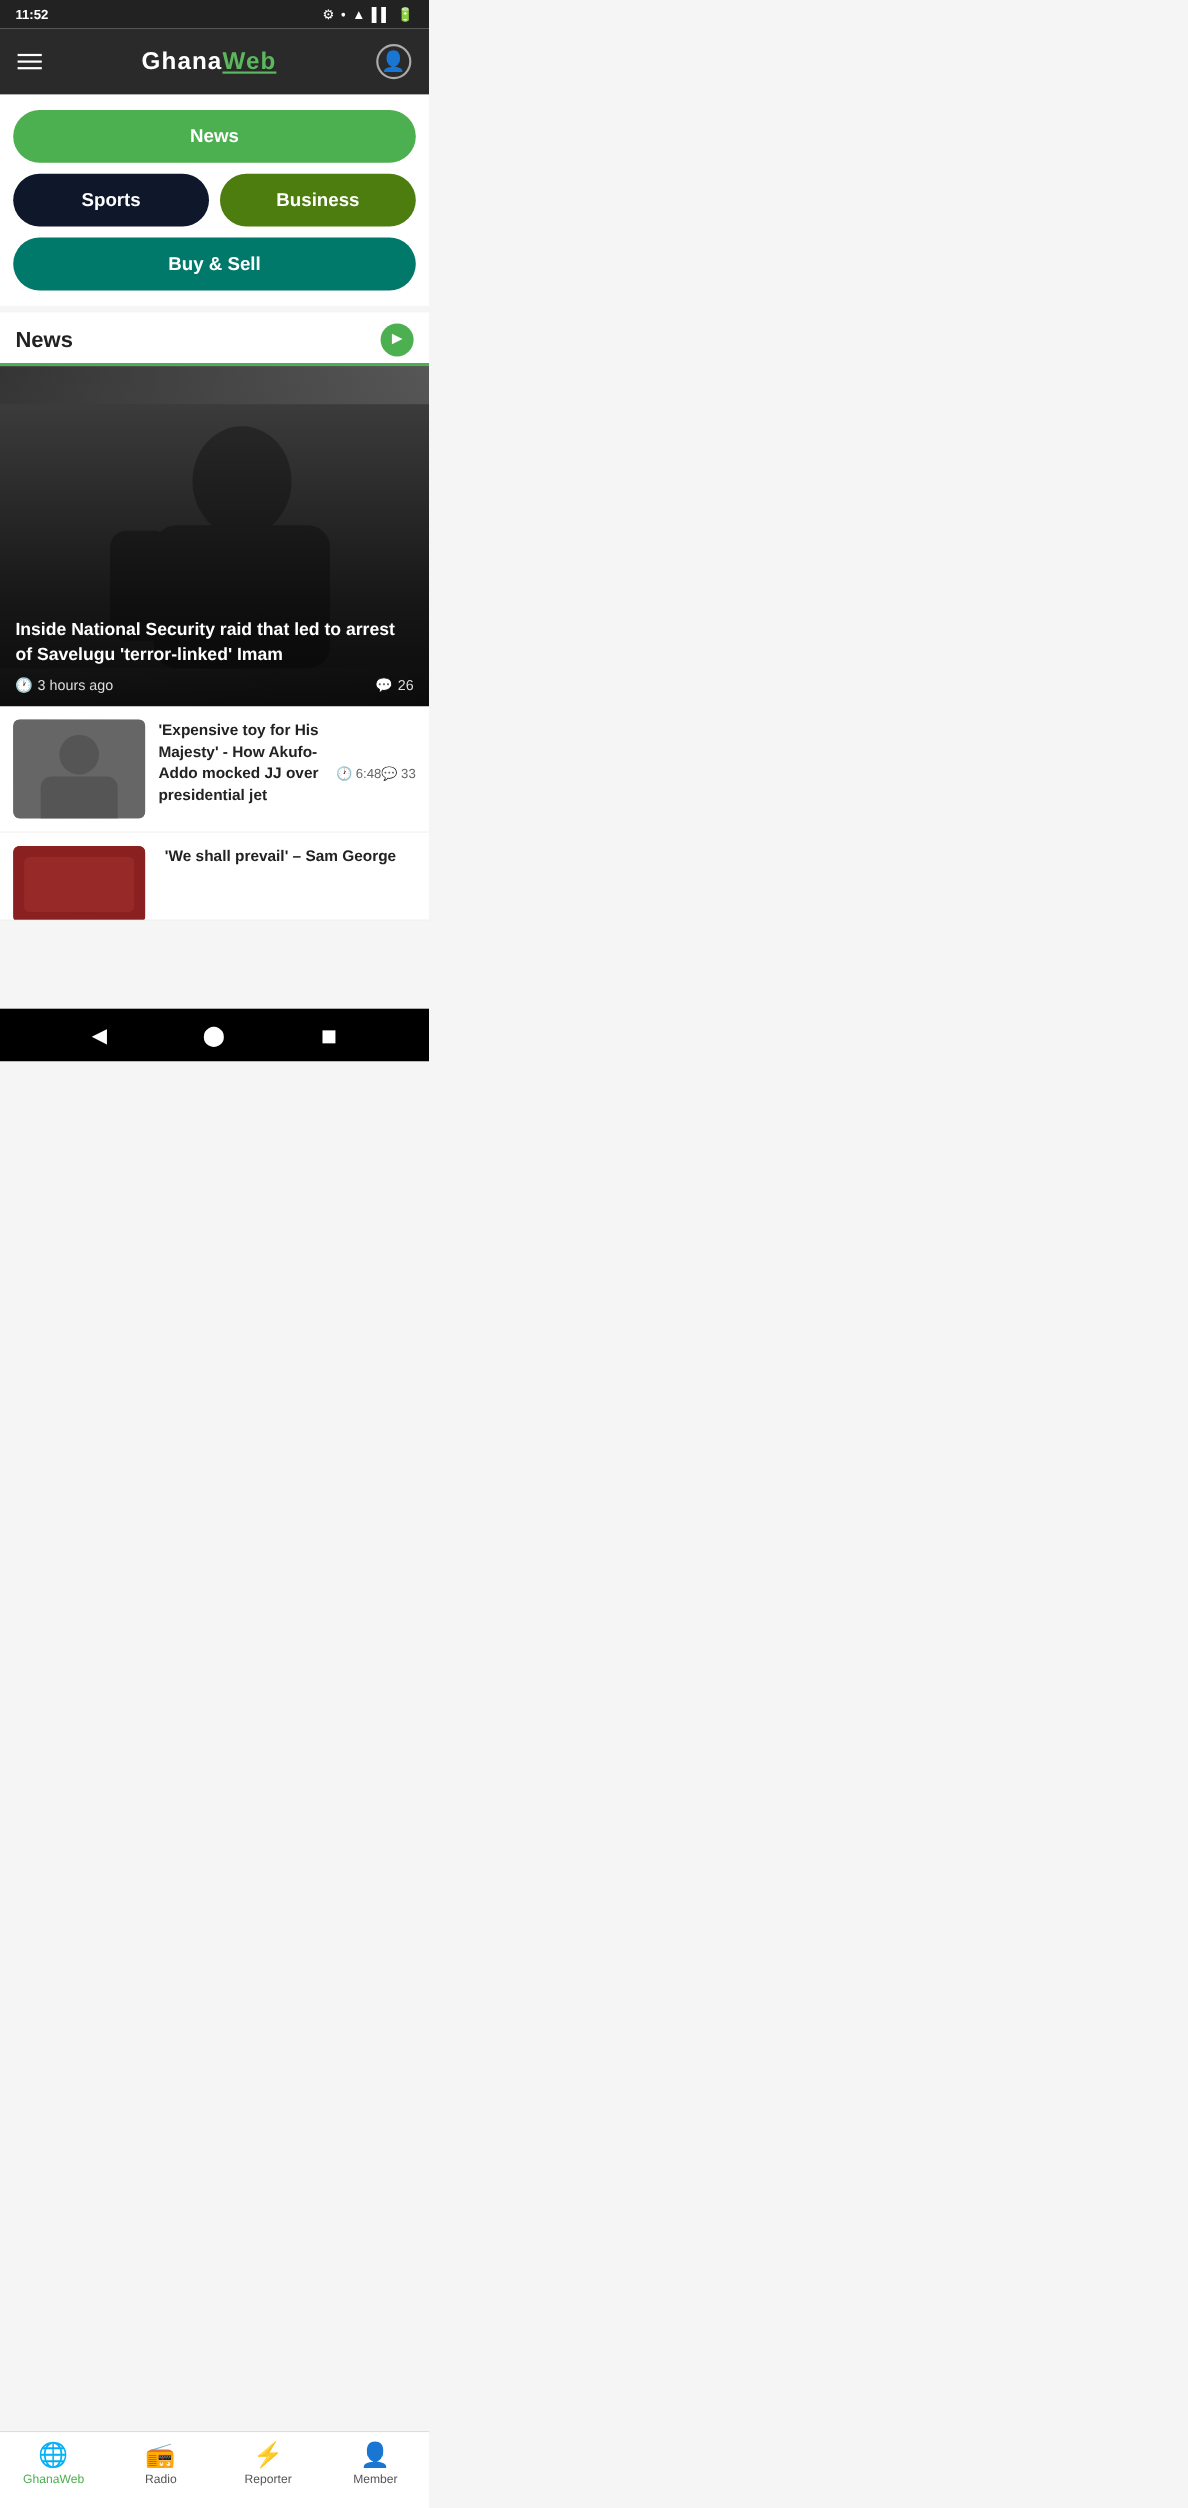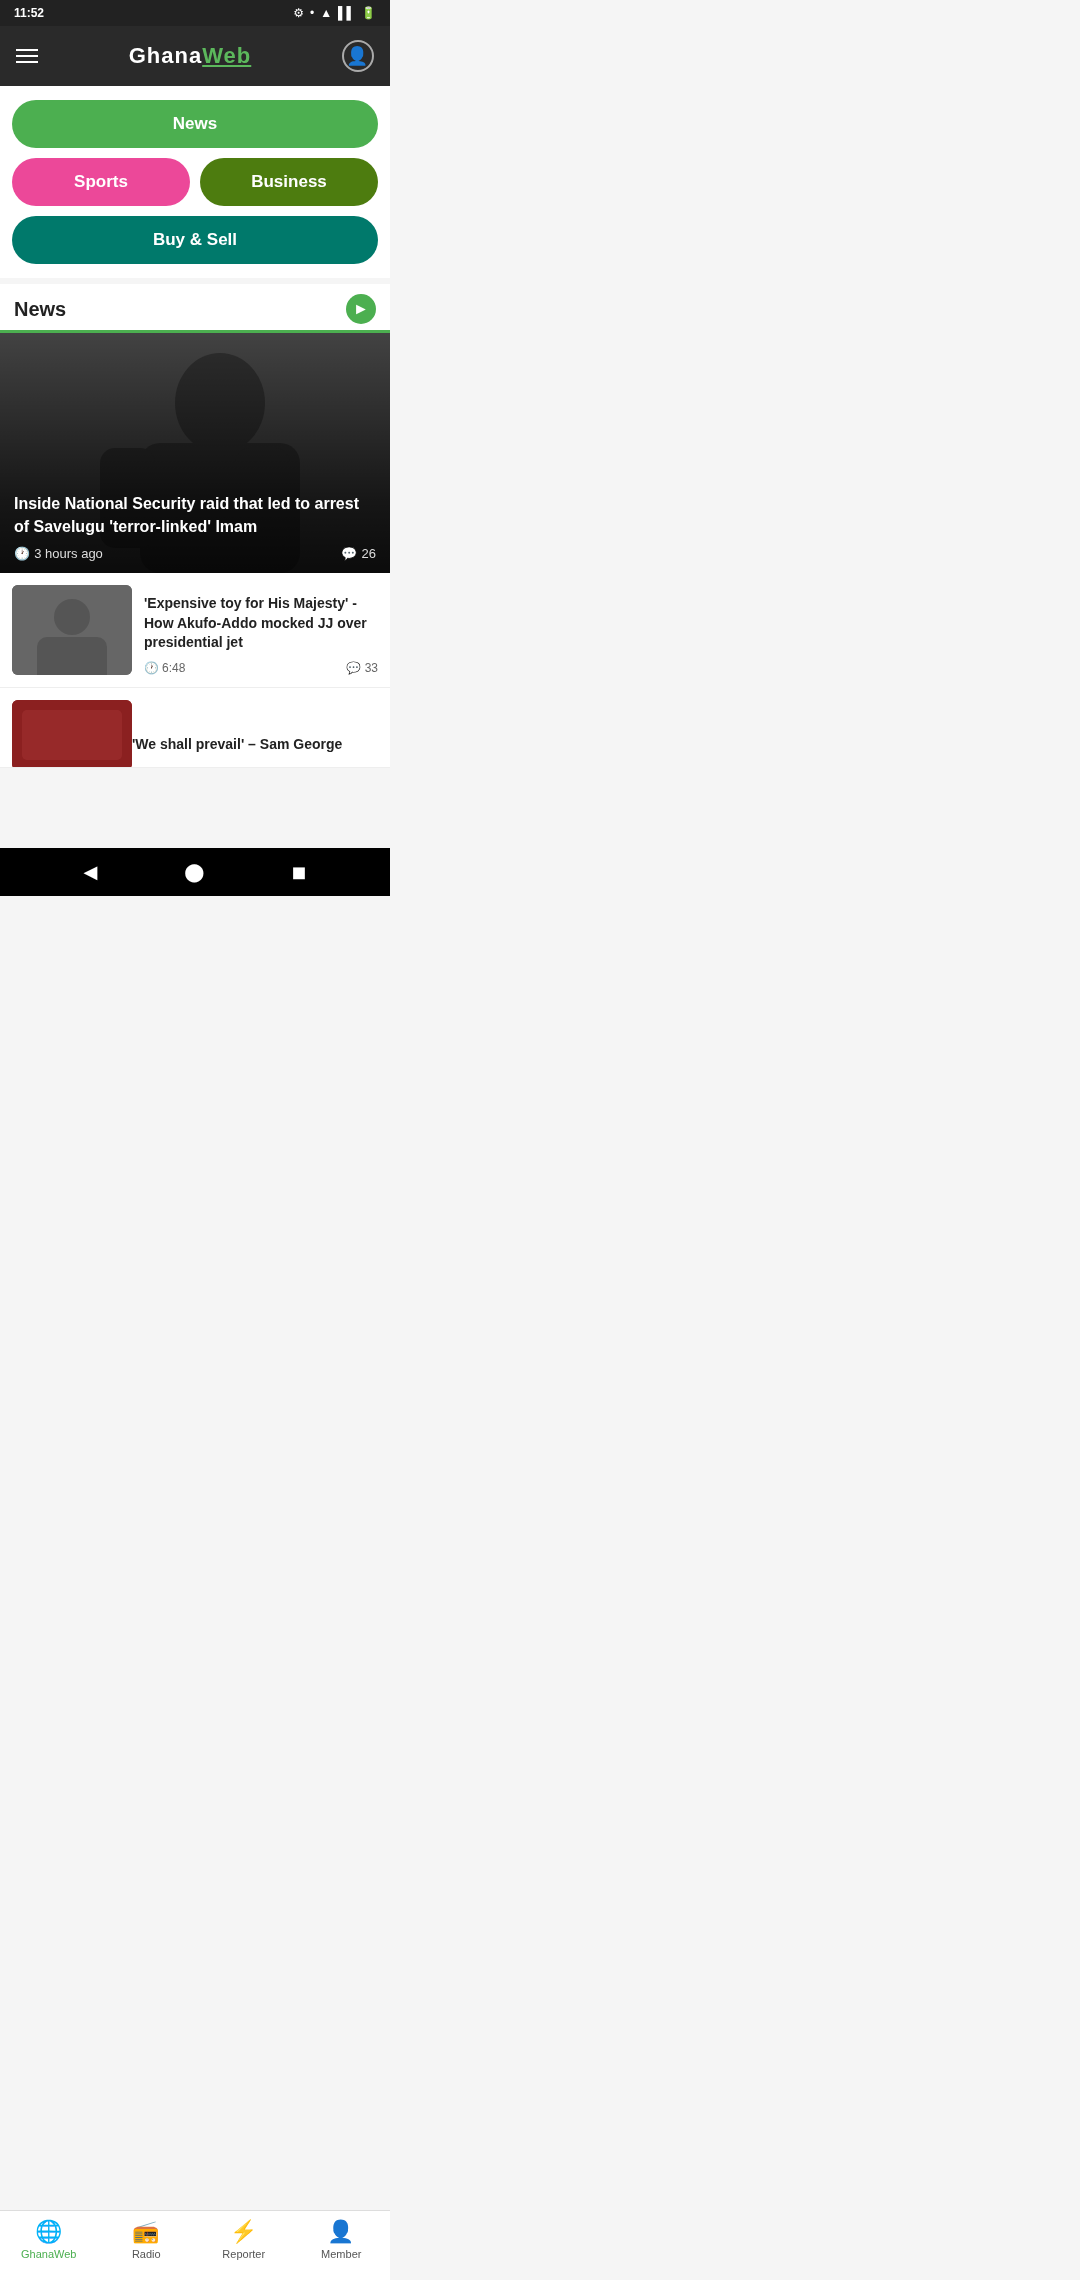--- a/index.html
+++ b/index.html
@@ -84,21 +84,21 @@
       border: none;
       border-radius: 28px;
       padding: 14px 10px;
       font-size: 17px;
       font-weight: bold;
       color: #fff;
       cursor: pointer;
       text-align: center;
     }
     .cat-btn.news { background: #4caf50; border-radius: 28px; }
-    .cat-btn.sports { background: #ec4899; }
+    .cat-btn.sports { background: #0f172a; }
     .cat-btn.business { background: #4d7c0f; }
     .cat-btn.entertainment { background: #8e24aa; }
     .cat-btn.africa { background: #f57c00; }
     .cat-btn.buysell { background: #00796b; border-radius: 28px; }
     .cat-btn.full { width: 100%; }
 
     
     .section-header {
       background: #fff;
       display: flex;
@@ -123,21 +123,21 @@
       justify-content: center;
       color: #fff;
       font-size: 16px;
       cursor: pointer;
     }
 
     
     .featured-article {
       position: relative;
       background: #333;
-      height: 240px;
+      height: 309px;
       overflow: hidden;
       cursor: pointer;
     }
     .featured-article .overlay-bg {
       width: 100%;
       height: 100%;
       background: linear-gradient(
         to bottom,
         rgba(0,0,0,0.1) 0%,
         rgba(0,0,0,0.7) 70%,
@@ -200,22 +200,22 @@
       width: 120px;
       height: 90px;
       border-radius: 6px;
       background: linear-gradient(135deg, #666 0%, #999 100%);
       flex-shrink: 0;
       overflow: hidden;
     }
     .article-content {
       flex: 1;
       display: flex;
-      flex-direction: column;
-      justify-content: flex-end;
+      flex-direction: row;
+      justify-content: center;
     }
     .article-title-text {
       font-size: 14px;
       font-weight: bold;
       color: #222;
       line-height: 1.4;
     }
     .article-meta {
       display: flex;
       justify-content: space-between;

